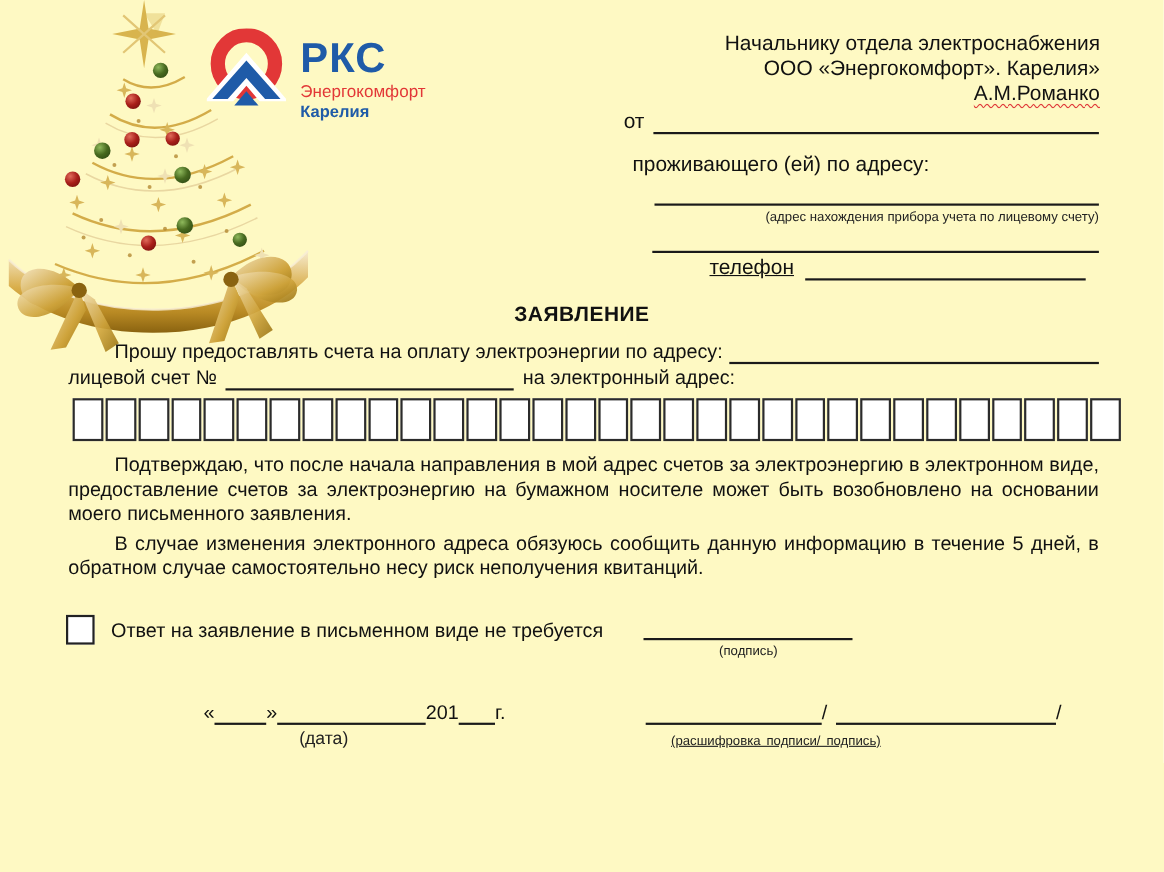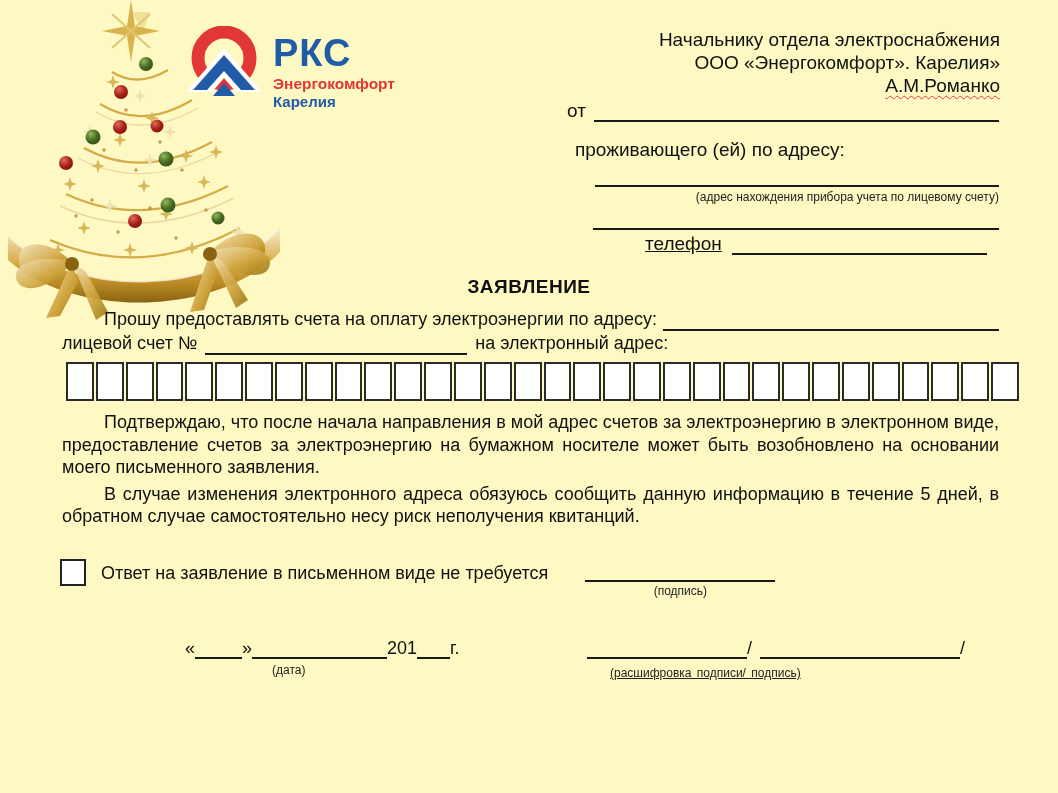--- a/index.html
+++ b/index.html
@@ -7,21 +7,21 @@
   body { font-family: "Liberation Sans", "DejaVu Sans", sans-serif; color:#111; }
   .page { position:relative; width:1058px; height:793px; background:#fef9c3; overflow:hidden; }
 
   
   .tree { position:absolute; left:0; top:0; width:288px; height:332px; }
 
   
   .logo { position:absolute; left:188px; top:26px; display:flex; align-items:flex-start; gap:13px; }
   .logo-text { display:flex; flex-direction:column; margin-top:8px; }
   .logo-brand { font-size:38px; font-weight:bold; color:#1f5ba8; letter-spacing:1px; line-height:1; }
-  .logo-sub1 { font-size:15.5px; font-weight:bold; color:#e23737; margin-top:3px; line-height:1.15; }
+  .logo-sub1 { font-size:15.5px; font-weight:normal; color:#e23737; margin-top:3px; line-height:1.15; }
   .logo-sub2 { font-size:15px; font-weight:bold; color:#1f5ba8; line-height:1.2; }
 
   
   .recipient { position:absolute; left:560px; top:28px; width:440px; text-align:right;
                font-size:19px; line-height:23px; }
   .spellcheck { text-decoration: underline wavy #e03a3a 1px; text-underline-offset:3px; }
 
   .blank { border-bottom:2px solid #1a1a1a; }
   .row { position:absolute; display:flex; align-items:flex-end; font-size:19px; }
 
@@ -70,21 +70,21 @@
   .sig-col .blank { width:190px; height:19px; }
   .hint { font-size:12px; color:#222; margin-top:2px; }
 
   
   .consent { position:absolute; left:62px; top:610px; font-size:18px; }
 
   
   .date-group { position:absolute; left:185px; top:638px; display:flex; align-items:flex-end; font-size:18px; }
   .date-group .blank { height:20px; }
   .b-day { width:47px; } .b-month { width:135px; } .b-year { width:33px; }
-  .date-hint { position:absolute; left:272px; top:663px; font-size:12px; color:#222; }
+  .date-hint { position:absolute; left:272px; top:663px; font-size:16px; color:#222; }
 
   .sign-group { position:absolute; left:587px; top:638px; display:flex; align-items:flex-end; font-size:18px; }
   .sign-group .blank { height:20px; }
   .b-sig1 { width:160px; } .b-sig2 { width:200px; margin-left:8px; }
   .sign-hint { position:absolute; left:610px; top:666px; font-size:12px; color:#222; word-spacing:2px;text-decoration:underline; }
 </style>
 </head>
 <body>
 
 <div class="page">

